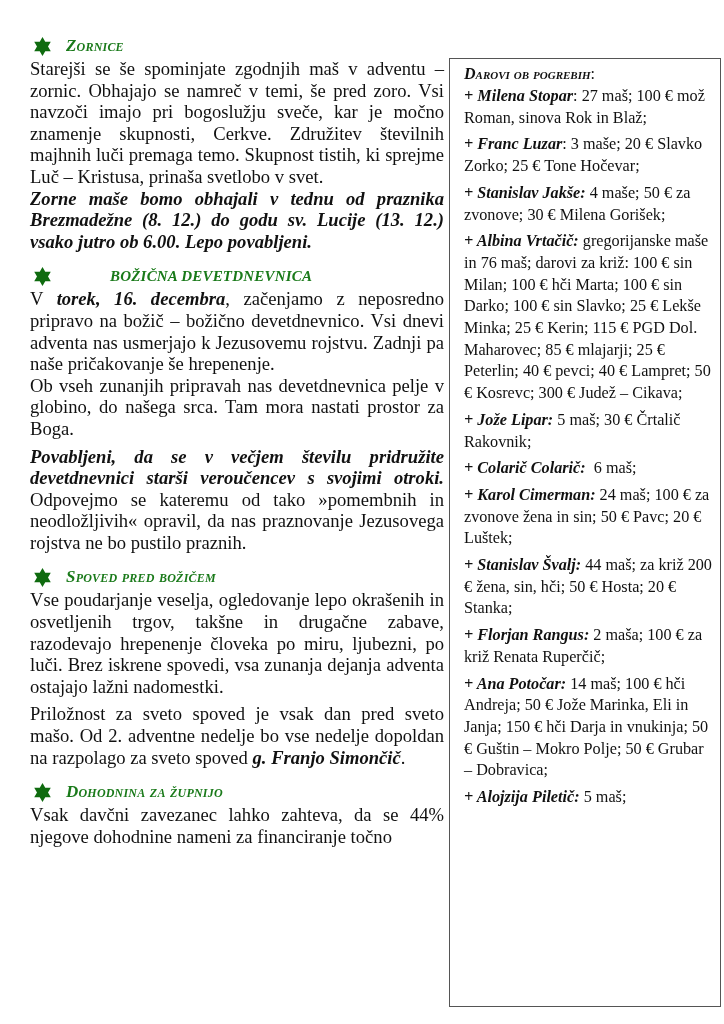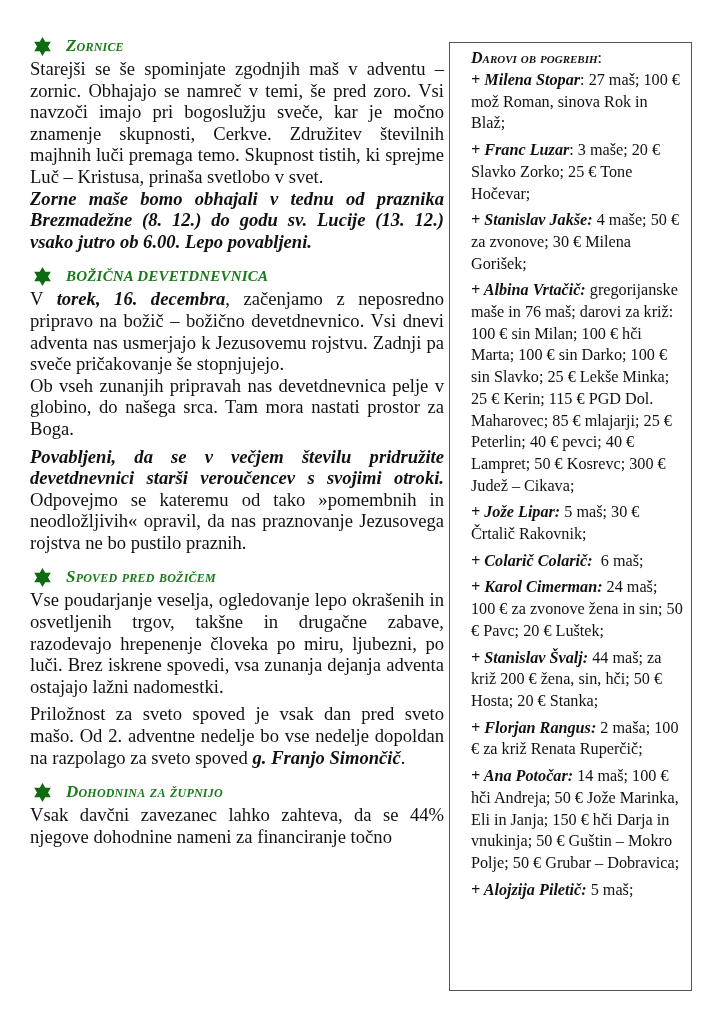--- a/index.html
+++ b/index.html
@@ -39,41 +39,42 @@
     .heading-text {
       color: #1a7a1a;
       font-weight: bold;
       font-size: 17px;
       font-variant: small-caps;
       letter-spacing: 0.2px;
     }
     .heading-text.caps {
       font-variant: normal;
       font-size: 15px;
+      margin-left: 44px;
     }
     .para {
       font-size: 18.6px;
       line-height: 21.6px;
       text-align: justify;
       margin: 0;
     }
     .para.gap-before { margin-top: 6px; }
     .bi { font-weight: bold; font-style: italic; }
     .sec { margin-bottom: 0; }
     .sec + .sec { margin-top: 12px; }
 
     .donations-box {
       position: absolute;
       left: 449px;
-      top: 42px;
-      width: 243px;
+      top: 58px;
+      width: 272px;
       height: 949px;
       border: 1.5px solid #555555;
       box-sizing: border-box;
-      padding: 5px 8px 0 21px;
+      padding: 5px 8px 0 14px;
     }
     .box-title {
       font-weight: bold;
       font-style: italic;
       font-variant: small-caps;
       font-size: 16px;
       line-height: 20px;
       margin: 0 0 2px 0;
     }
     .entry {
@@ -103,21 +104,21 @@
 
   <div class="sec">
     <div class="section-heading">
       <span class="star">
         <svg viewBox="0 0 20 20">
             <polygon points="10,0 12.9,5 18.7,5 15.8,10 18.7,15 12.9,15 10,20 7.1,15 1.3,15 4.2,10 1.3,5 7.1,5" fill="#0f6b0f"></polygon>
           </svg>
       </span>
       <span class="heading-text caps">BOŽIČNA DEVETDNEVNICA</span>
     </div>
-    <p class="para"><span>V </span><span class="bi">torek, 16. decembra</span><span>, začenjamo z neposredno pripravo na božič – božično devetdnevnico. Vsi dnevi adventa nas usmerjajo k Jezusovemu rojstvu. Zadnji pa sveče pričakovanje še stopnjujejo.</span></p>
+    <p class="para"><span>V </span><span class="bi">torek, 16. decembra</span><span>, začenjamo z neposredno pripravo na božič – božično devetdnevnico. Vsi dnevi adventa nas usmerjajo k Jezusovemu rojstvu. Zadnji pa naše pričakovanje še hrepenenje.</span></p>
     <p class="para">Ob vseh zunanjih pripravah nas devetdnevnica pelje v globino, do našega srca. Tam mora nastati prostor za Boga.</p>
     <p class="para gap-before"><span class="bi">Povabljeni, da se v večjem številu pridružite devetdnevnici starši veroučencev s svojimi otroki.</span><span> Odpovejmo se kateremu od tako »pomembnih in neodložljivih« opravil, da nas praznovanje Jezusovega rojstva ne bo pustilo praznih.</span></p>
   </div>
 
   <div class="sec">
     <div class="section-heading">
       <span class="star">
         <svg viewBox="0 0 20 20">
             <polygon points="10,0 12.9,5 18.7,5 15.8,10 18.7,15 12.9,15 10,20 7.1,15 1.3,15 4.2,10 1.3,5 7.1,5" fill="#0f6b0f"></polygon>
           </svg>

